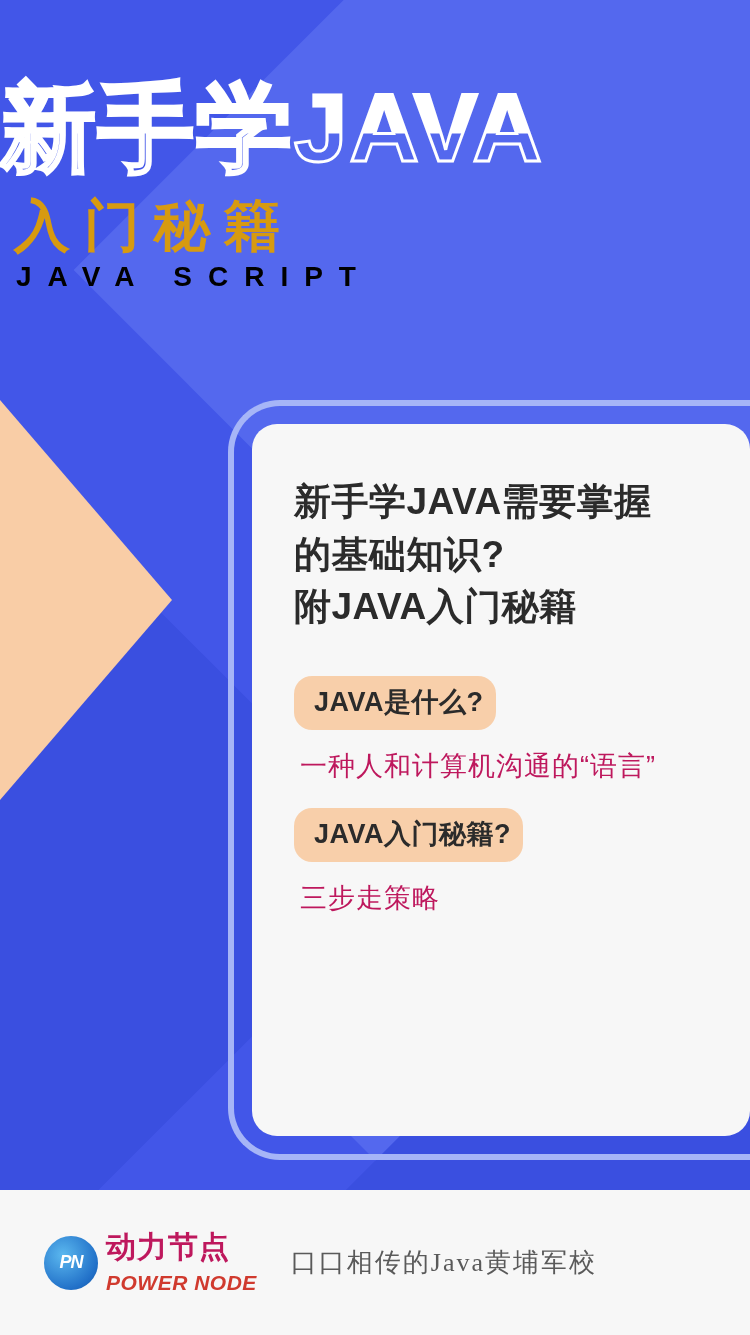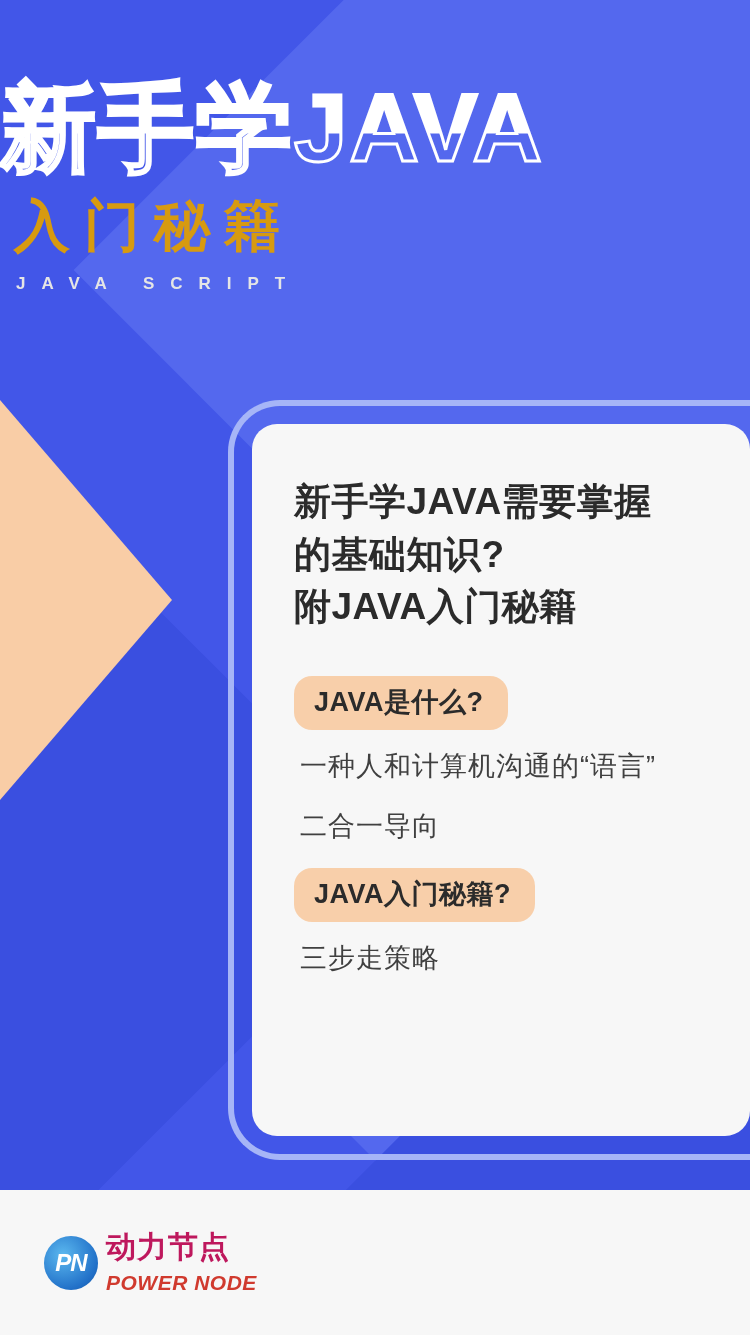--- a/index.html
+++ b/index.html
@@ -99,25 +99,25 @@
     margin-top: 16px;
     font-size: 56px;
     font-weight: bold;
     letter-spacing: 14px;
     color: #d79a10;
     line-height: 1.1;
     white-space: nowrap;
     text-indent: 14px;
   }
   .title-en {
-    margin-top: 18px;
-    font-size: 17px;
+    margin-top: 5px;
+    font-size: 28px;
     font-weight: bold;
     letter-spacing: 16px;
-    color: #e5e5e5;
+    color: #000000;
     white-space: nowrap;
     text-indent: 16px;
   }
 
   
   .card-frame {
     position: absolute;
     left: 228px;
     top: 400px;
     width: 522px;
@@ -146,30 +146,30 @@
     font-weight: bold;
     color: #2b2b2b;
     line-height: 1.42;
     letter-spacing: 0.5px;
   }
   .qa-list { margin-top: 42px; }
   .qa-q {
     display: inline-block;
     background: #f8cfaa;
     border-radius: 18px;
-    padding: 8px 24px 10px 20px;
+    padding: 8px 12px 10px 20px;
     font-size: 27px;
     font-weight: bold;
     color: #2b2b2b;
     letter-spacing: 0.5px;
   }
   .qa-a {
     margin: 18px 0 24px 6px;
     font-size: 27px;
-    color: #404040;
+    color: #be185d;
     letter-spacing: 1px;
   }
 
   
   .footer {
     position: absolute;
     left: 0;
     bottom: 0;
     width: 750px;
     height: 145px;
@@ -182,21 +182,21 @@
   .logo {
     display: flex;
     align-items: center;
   }
   .logo-mark {
     width: 54px;
     height: 54px;
     border-radius: 50%;
     background: radial-gradient(circle at 35% 35%, #5bb8ef 0%, #2170c8 70%, #16539e 100%);
     color: #ffffff;
-    font-size: 24px;
+    font-size: 18px;
     font-weight: bold;
     font-style: italic;
     display: flex;
     align-items: center;
     justify-content: center;
     letter-spacing: -1px;
   }
   .logo-text { margin-left: 8px; line-height: 1; }
   .logo-cn {
     font-size: 30px;
@@ -248,32 +248,32 @@
       <div>的基础知识?</div>
       <div>附JAVA入门秘籍</div>
     </div>
 
     <div class="qa-list">
       <div>
         <div class="qa-q">JAVA是什么?</div>
         <div class="qa-a">一种人和计算机沟通的“语言”</div>
       </div>
       <div>
-        <div class="qa-a">二合一导向</div>
       </div>
       <div>
         <div class="qa-q">JAVA入门秘籍?</div>
         <div class="qa-a">三步走策略</div>
       </div>
     </div>
   </div>
 
   <div class="footer">
     <div class="logo">
       <div class="logo-mark">PN</div>
       <div class="logo-text">
         <div class="logo-cn">动力节点</div>
         <div class="logo-en">POWER NODE</div>
       </div>
     </div>
+    <div class="footer-slogan">口口相传的Java黄埔军校</div>
   </div>
 
 </div>
 
 </body></html>

